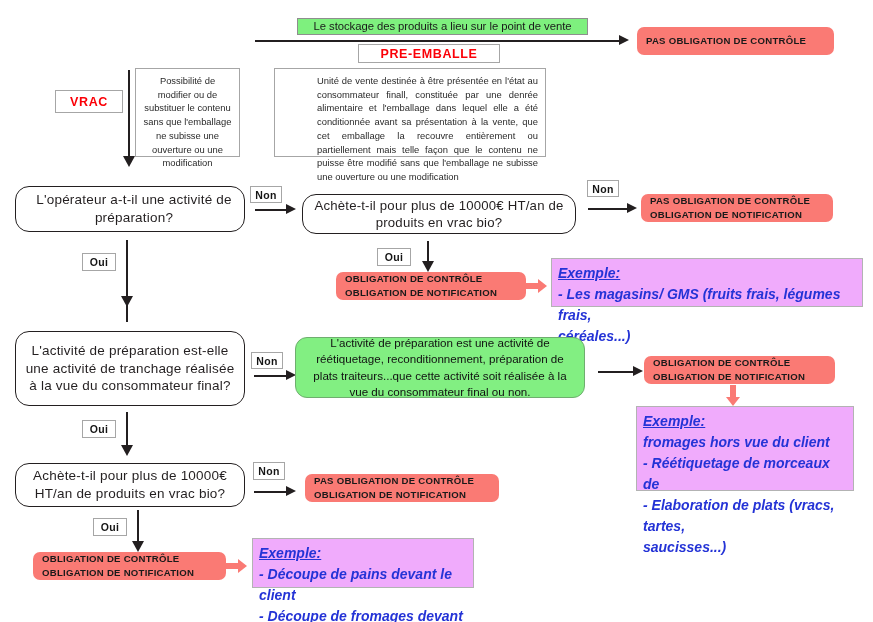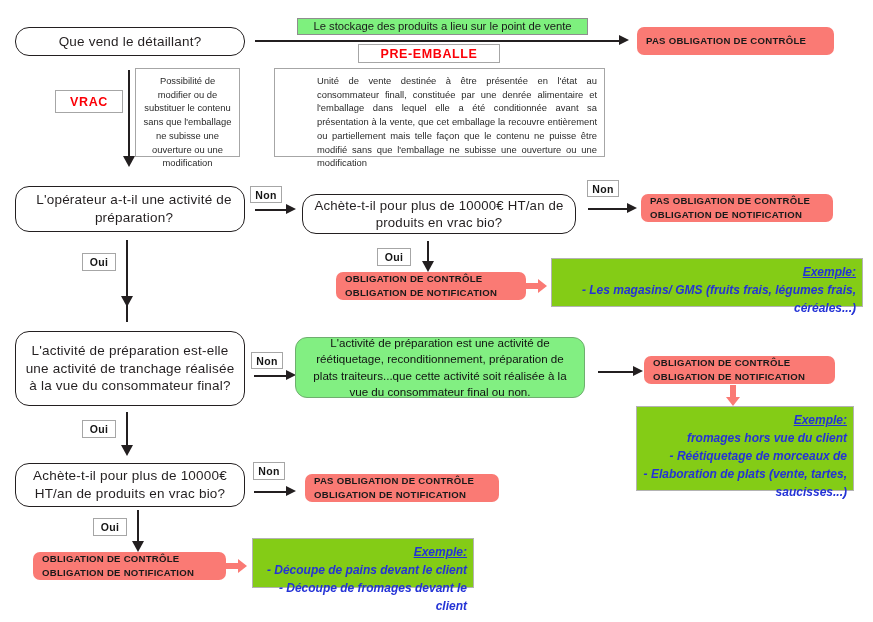--- a/index.html
+++ b/index.html
@@ -100,29 +100,28 @@
     justify-content: center;
     font-size: 10.5px;
     font-weight: bold;
     color: #141414;
     letter-spacing: .3px;
   }
   .chip.red-text { color: #fb0007; font-size: 12.5px; letter-spacing: .6px; }
 
   
   .exbox {
-    background: #84cc16;
+    background: #f0abfc;
     border: 1px solid #b3b3b3;
     color: #2433d6;
-    font-size: 12px;
+    font-size: 14px;
     font-style: italic;
     font-weight: bold;
     line-height: 1.5;
     padding: 4px 6px;
-    text-align: right;
   }
   .exbox .ex-title { text-decoration: underline; display: block; }
   .exbox .ex-line { display: block; }
 
   
   .vline { background: #231f20; width: 2.4px; }
   .hline { background: #231f20; height: 1.8px; }
   .arrow-down {
     width: 0; height: 0;
     border-left: 6.5px solid transparent;
@@ -152,36 +151,33 @@
     border-left: 7px solid transparent;
     border-right: 7px solid transparent;
     border-top: 9px solid #fa7a74;
   }
 </style>
 </head>
 <body>
 
 <div id="canvas">
 
-  <div class="abs qbox" style="left:15px; top:27px; width:230px; height:29px;">
-    <span>Que vend  le détaillant?</span>
-  </div>
 
   <div class="abs hline" style="left:255px; top:40px; width:365px;"></div>
   <div class="abs arrow-right" style="left:619px; top:35px;"></div>
 
   <div class="abs green-banner" style="left:297px; top:18px; width:291px; height:17px;">
     <span>Le stockage des produits a lieu sur le point de vente</span>
   </div>
 
   <div class="abs chip red-text" style="left:358px; top:44px; width:142px; height:19px;">
     <span>PRE-EMBALLE</span>
   </div>
 
-  <div class="abs notebox just" style="left:274px; top:68px; width:331px; height:89px;padding-left:42px;">
+  <div class="abs notebox just" style="left:274px; top:68px; width:272px; height:89px;padding-left:42px;">
     <span>Unité de vente destinée à être présentée en l'état au consommateur finall, constituée par une denrée alimentaire et l'emballage dans lequel elle a été conditionnée avant sa présentation à la vente, que cet emballage la recouvre entièrement ou partiellement mais telle façon que le contenu ne puisse être modifié sans que l'emballage ne subisse une ouverture ou une modification</span>
   </div>
 
   <div class="abs redbox" style="left:637px; top:27px; width:197px; height:27px;">
     <span>PAS OBLIGATION  DE CONTRÔLE</span>
   </div>
 
   <div class="abs chip red-text" style="left:55px; top:90px; width:68px; height:23px;">
     <span>VRAC</span>
   </div>
@@ -271,21 +267,21 @@
 
   <div class="abs fat-arrow-down" style="left:726px; top:385px;">
     <div class="shaft"></div>
     <div class="head"></div>
   </div>
 
   <div class="abs exbox" style="left:636px; top:406px; width:218px; height:85px;">
     <span class="ex-title">Exemple:</span>
     <span class="ex-line">fromages hors vue du client</span>
     <span class="ex-line">- Réétiquetage de  morceaux de</span>
-    <span class="ex-line">- Elaboration de plats (vente, tartes,</span>
+    <span class="ex-line">- Elaboration de plats (vracs, tartes,</span>
     <span class="ex-line">saucisses...)</span>
   </div>
 
   <div class="abs chip" style="left:82px; top:420px; width:34px; height:18px;">
     <span>Oui</span>
   </div>
   <div class="abs vline" style="left:126px; top:412px; height:38px;"></div>
   <div class="abs arrow-down" style="left:121px; top:445px;"></div>
 
   <div class="abs qbox" style="left:15px; top:463px; width:230px; height:44px;">

